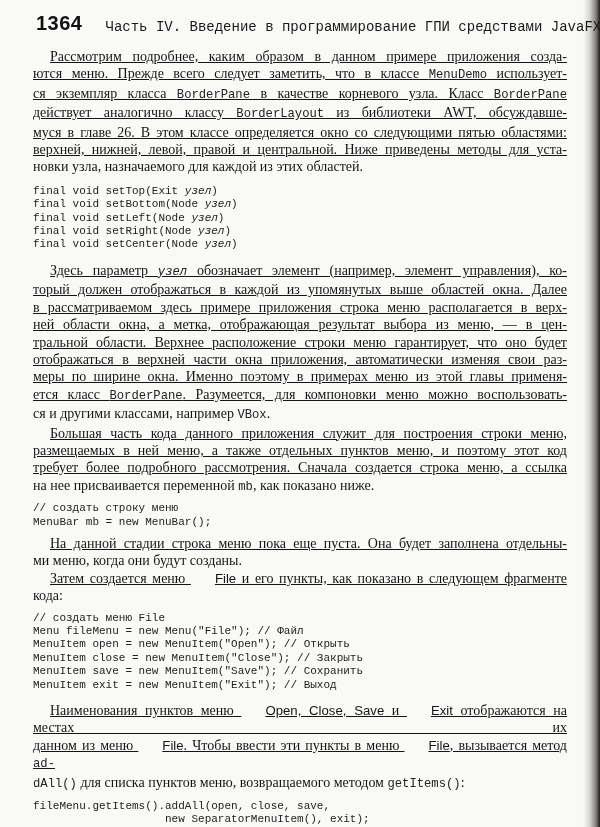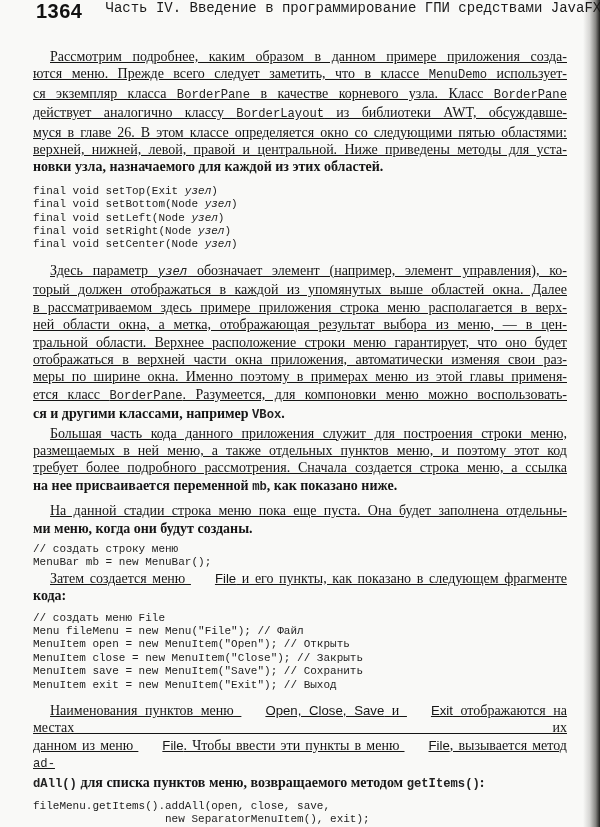--- a/index.html
+++ b/index.html
@@ -5,22 +5,22 @@
   html,body { margin:0; padding:0; }
   .page {
     position:relative;
     width:600px; height:827px;
     background:#f9f9f7;
     overflow:hidden;
     color:#161616;
   }
   
   .header {
-    position:absolute; left:36px; top:0;
-    display:flex; align-items:flex-start; gap:23px;
+    position:absolute; left:36px; top:12px;
+    display:flex; align-items:flex-end; gap:23px;
     white-space:nowrap;
   }
   .pagenum {
     font-family:"Liberation Sans", sans-serif;
     font-weight:bold; font-size:20px; letter-spacing:0.5px;
     color:#111;
   }
   .htitle {
     font-family:Liberation Mono, monospace;
     font-size:14px; color:#1a1a1a;
@@ -29,21 +29,21 @@
   #content {
     position:absolute; left:33px; top:48px; width:534px;
   }
   .block { margin:0; }
   .para .line {
     font-family:"Liberation Serif", serif;
     font-size:14px; line-height:17.4px;
     color:#151515;
   }
   .para .line.jline { text-align:justify; text-align-last:justify;text-decoration:underline; }
-  .para .line.jlast { text-align:left;font-weight:bold; }
+  .para .line.jlast { text-align:left; }
   .para .line:first-child { text-indent:17px; }
   .code .line {
     font-family:"Liberation Mono", "DejaVu Sans Mono", monospace;
     font-size:11px; line-height:13.4px;
     white-space:pre; text-align:left;
     color:#222;
   }
   .f-mono {
     font-family:"Liberation Mono", "DejaVu Sans Mono", monospace;
     font-size:12.2px; color:#222;
@@ -113,27 +113,27 @@
         <div class="line jline"><span>меры по ширине окна. Именно поэтому в примерах меню из этой главы применя-</span></div>
         <div class="line jline"><span>ется класс </span><span class="f-mono">BorderPane</span><span>. Разумеется, для компоновки меню можно воспользовать-</span></div>
         <div class="line jlast"><span>ся и другими классами, например </span><span class="f-mono">VBox</span><span>.</span></div>
       </div>
       <div class="block para">
         <div class="line jline"><span>Большая часть кода данного приложения служит для построения строки меню,</span></div>
         <div class="line jline"><span>размещаемых в ней меню, а также отдельных пунктов меню, и поэтому этот код</span></div>
         <div class="line jline"><span>требует более подробного рассмотрения. Сначала создается строка меню, а ссылка</span></div>
         <div class="line jlast"><span>на нее присваивается переменной </span><span class="f-mono">mb</span><span>, как показано ниже.</span></div>
       </div>
+      <div class="block code">
+        <div class="line"><span>// создать строку меню</span></div>
+        <div class="line"><span>MenuBar mb = new MenuBar();</span></div>
+      </div>
       <div class="block para">
         <div class="line jline"><span>На данной стадии строка меню пока еще пуста. Она будет заполнена отдельны-</span></div>
         <div class="line jlast"><span>ми меню, когда они будут созданы.</span></div>
-      </div>
-      <div class="block code">
-        <div class="line"><span>// создать строку меню</span></div>
-        <div class="line"><span>MenuBar mb = new MenuBar();</span></div>
       </div>
       <div class="block para">
         <div class="line jline"><span>Затем создается меню </span><span class="f-sans">File</span><span> и его пункты, как показано в следующем фрагменте</span></div>
         <div class="line jlast"><span>кода:</span></div>
       </div>
       <div class="block code">
         <div class="line"><span>// создать меню File</span></div>
         <div class="line"><span>Menu fileMenu = new Menu("File"); // Файл</span></div>
         <div class="line"><span>MenuItem open = new MenuItem("Open"); // Открыть</span></div>
         <div class="line"><span>MenuItem close = new MenuItem("Close"); // Закрыть</span></div>

